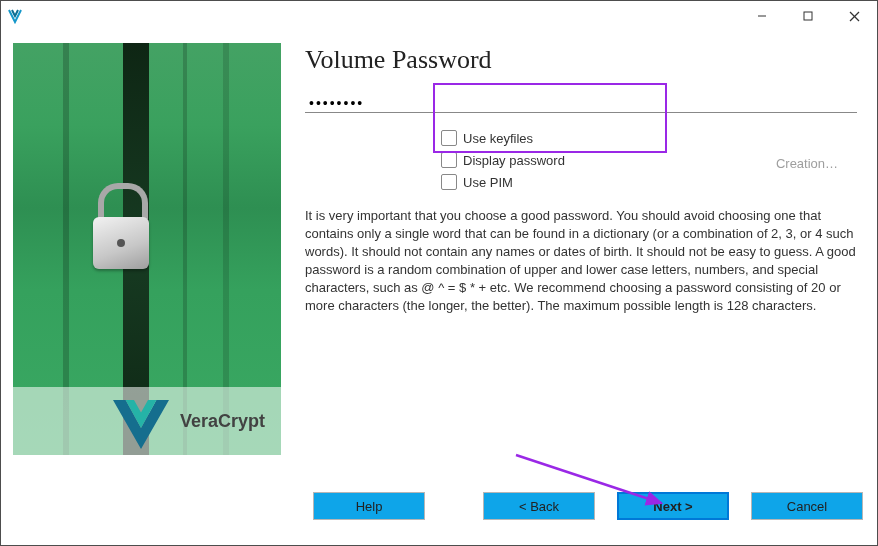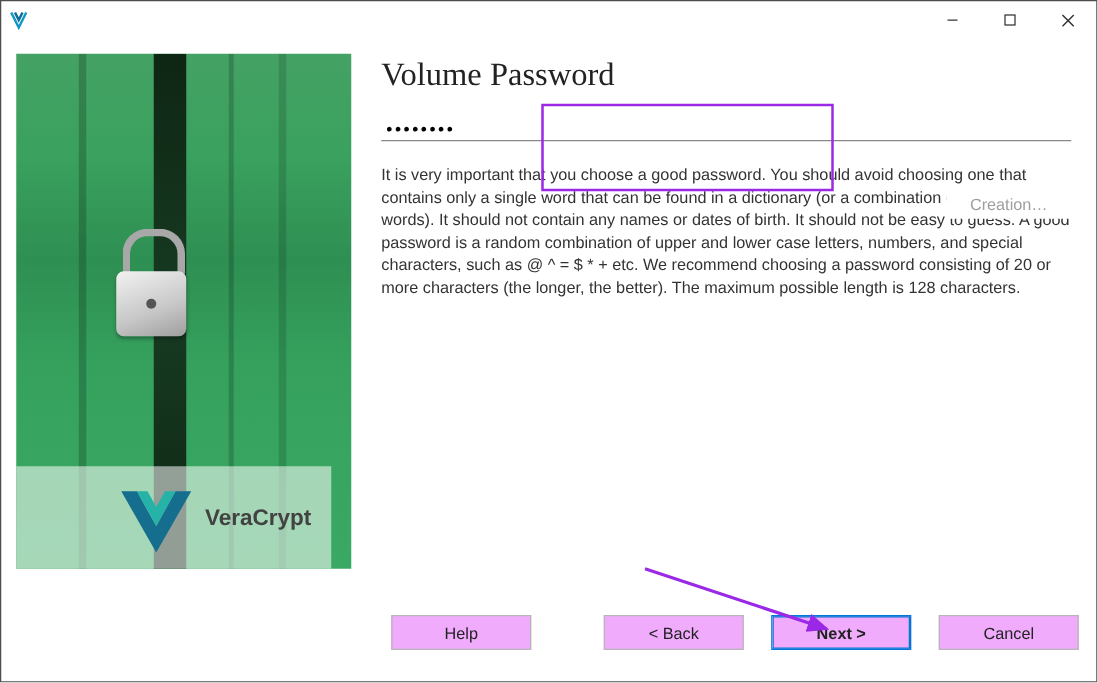--- a/index.html
+++ b/index.html
@@ -99,22 +99,22 @@
     border-radius: 6px;
     margin-top: -2px;
     box-shadow: 0 2px 3px rgba(0,0,0,0.3);
     display:flex;align-items:center;justify-content:center;
   }
   .padlock .keyhole {
     width:8px;height:8px;border-radius:50%;background:#555;
   }
   .vc-logo-area {
     position: absolute;
-    bottom: 0; left: 0; right: 16px;
-    height: 82px;
+    bottom: 0; left: 0; right: 0;
+    height: 68px;
     background: rgba(255,255,255,0.55);
     display: flex;
     align-items: center;
     justify-content: flex-end;
     padding-right: 16px;
     box-sizing: border-box;
   }
   .vc-logo-text {
     font-weight: 600;
     font-size: 18px;
@@ -221,21 +221,21 @@
     justify-content: flex-end;
     padding: 0 14px 18px 0;
     box-sizing: border-box;
     gap: 22px;
     position: relative;
   }
   .footer .btn {
     width: 112px;
     height: 28px;
     border: 1px solid #b6b6b6;
-    background: #f0abfc;
+    background: #0ea5e9;
     font-size: 13px;
     color: #222;
     display: flex;
     align-items: center;
     justify-content: center;
     font-family: inherit;
   }
   .footer .btn.help {
     margin-right: 36px;
   }
@@ -308,20 +308,34 @@
       <div class="content">
         <h1 class="page-title">Volume Password</h1>
 
         <div class="form-rows">
           <div class="highlight-box"></div>
 
           <div class="row">
             <input type="password" value="••••••••" style="">
           </div>
 
+          <div class="checks">
+            <div class="check-row">
+              <span class="cb"></span>
+              <span>Use keyfiles</span>
+            </div>
+            <div class="check-row">
+              <span class="cb"></span>
+              <span>Display password</span>
+            </div>
+            <div class="check-row">
+              <span class="cb"></span>
+              <span>Use PIM</span>
+            </div>
+          </div>
 
           <div class="keyfiles-btn">Creation…</div>
         </div>
 
         <div class="info-text">It is very important that you choose a good password. You should avoid choosing one that contains only a single word that can be found in a dictionary (or a combination of 2, 3, or 4 such words). It should not contain any names or dates of birth. It should not be easy to guess. A good password is a random combination of upper and lower case letters, numbers, and special characters, such as @ ^ = $ * + etc. We recommend choosing a password consisting of 20 or more characters (the longer, the better). The maximum possible length is 128 characters.</div>
       </div>
     </div>
 
     <div class="footer">
       <svg class="arrow-svg" style="left:510px; top:-38px; width:170px; height:70px;">

